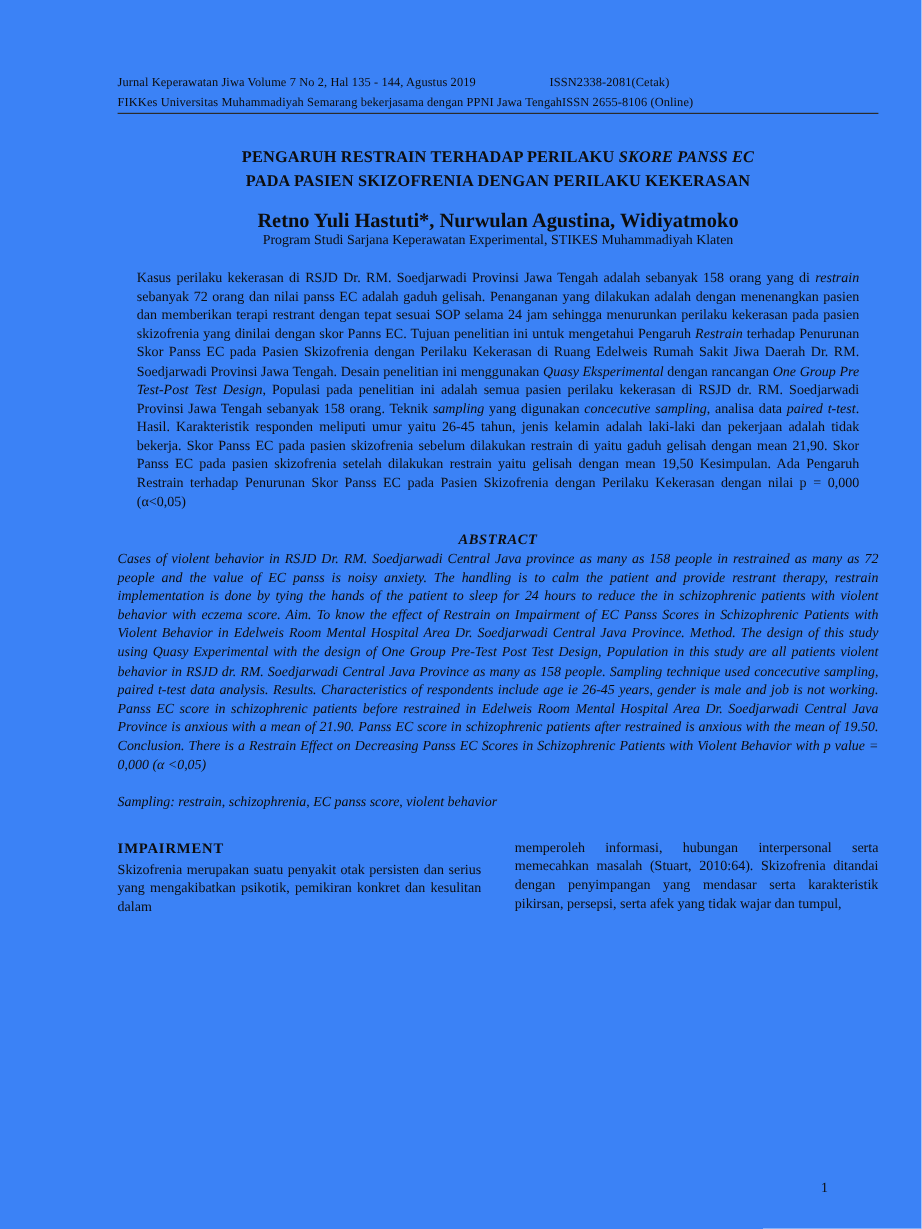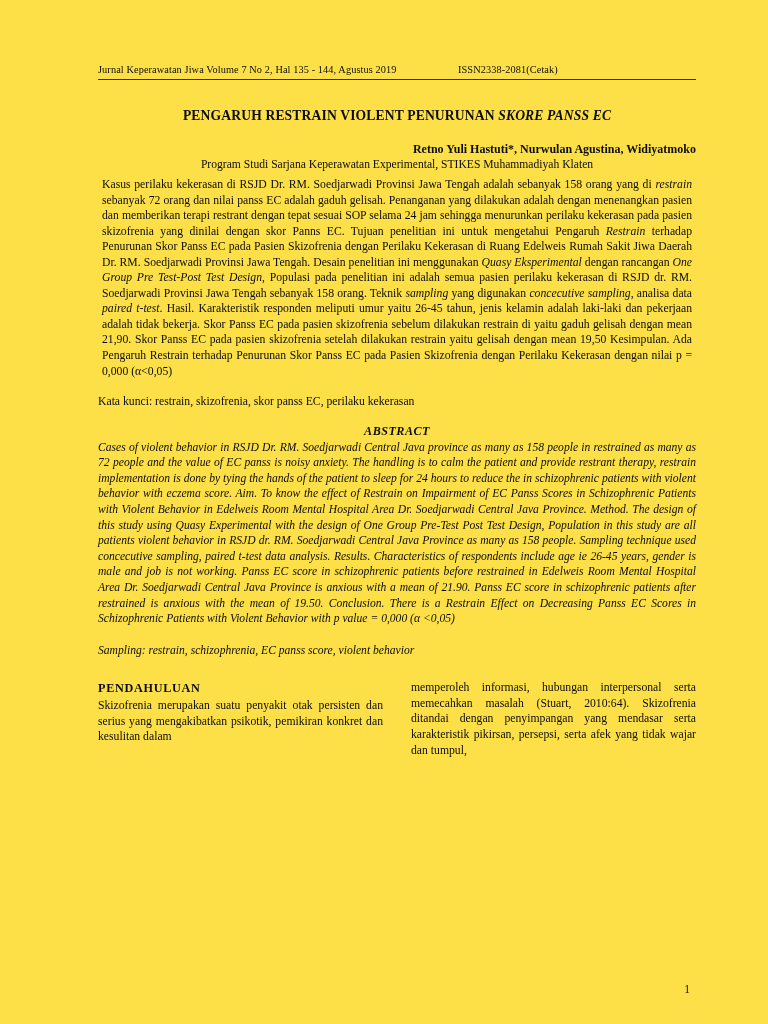--- a/index.html
+++ b/index.html
@@ -14,23 +14,23 @@
     font-family: "Liberation Serif", "DejaVu Serif", serif;
     color: #0d0d0d;
     overflow: hidden;
     position: relative;
   }
   .page {
     position: absolute;
     left: 0; top: 0;
     width: 768px;
     height: 1024px;
-    background: #fde047;
+    background: #3b82f6;
     box-sizing: border-box;
-    padding: 62px 72px 0 98px;
+    padding: 62px 36px 0 98px;
   }
 
   
   .runhead {
     font-size: 10.3px;
     line-height: 15.5px;
     letter-spacing: 0.1px;
   }
   .runhead-row {
     display: flex;
@@ -51,25 +51,24 @@
   }
   .art-title {
     font-size: 13.6px;
     font-weight: bold;
     line-height: 19.5px;
     letter-spacing: 0.15px;
   }
   .art-title .ital { font-style: italic; }
 
   .authors {
-    font-size: 12px;
+    font-size: 17px;
     font-weight: bold;
     margin-top: 16px;
     line-height: 16px;
-    text-align: right;
   }
   .affil {
     font-size: 11.6px;
     line-height: 16px;
   }
   .email {
     font-size: 11.3px;
     line-height: 16px;
   }
   .email u { text-decoration: underline; }
@@ -83,21 +82,21 @@
     margin-top: 14px;
     margin-bottom: 1px;
   }
   .sec-heading.en { font-style: italic; letter-spacing: 0.5px; }
 
   .abstract-id {
     font-size: 11.7px;
     line-height: 15.55px;
     text-align: justify;
     text-justify: inter-word;
-    margin: 4px;
+    margin: 16px;
   }
 
   .keywords-id {
     font-size: 11.7px;
     line-height: 15.5px;
     margin-top: 15px;
   }
 
   .en-title {
     text-align: center;
@@ -158,42 +157,46 @@
 </head>
 <body>
 
 <div class="page">
 
   <div>
     <div class="runhead runhead-row">
       <span class="runhead-left">Jurnal Keperawatan Jiwa Volume 7 No 2, Hal 135 - 144, Agustus 2019</span>
       <span class="runhead-right">ISSN2338-2081(Cetak)</span>
     </div>
+    <div class="runhead runhead-row">
+      <span class="runhead-left">FIKKes Universitas Muhammadiyah Semarang bekerjasama dengan PPNI Jawa Tengah</span>
+      <span class="runhead-right">ISSN 2655-8106 (Online)</span>
+    </div>
     <div class="runhead-rule"></div>
   </div>
 
   <div class="title-block">
     <div class="art-title">
-      <span>PENGARUH RESTRAIN VIOLENT PENURUNAN </span><span class="ital">SKORE PANSS EC</span><br>
+      <span>PENGARUH RESTRAIN TERHADAP PERILAKU </span><span class="ital">SKORE PANSS EC</span><br>
+      <span>PADA PASIEN SKIZOFRENIA DENGAN PERILAKU KEKERASAN</span>
     </div>
     <div class="authors">Retno Yuli Hastuti*, Nurwulan Agustina, Widiyatmoko</div>
     <div class="affil">Program Studi Sarjana Keperawatan Experimental, STIKES Muhammadiyah  Klaten</div>
   </div>
 
   <p class="abstract-id">Kasus perilaku kekerasan di RSJD Dr. RM. Soedjarwadi Provinsi Jawa Tengah adalah sebanyak 158 orang yang di <i>restrain</i> sebanyak 72 orang dan nilai panss EC adalah gaduh gelisah. Penanganan yang dilakukan adalah dengan menenangkan pasien dan memberikan terapi restrant dengan tepat sesuai SOP selama 24 jam sehingga   menurunkan perilaku kekerasan pada pasien skizofrenia yang dinilai dengan skor Panns EC. Tujuan penelitian ini  untuk mengetahui Pengaruh <i>Restrain</i> terhadap Penurunan Skor Panss EC pada Pasien Skizofrenia dengan Perilaku Kekerasan di Ruang Edelweis Rumah Sakit Jiwa Daerah Dr. RM. Soedjarwadi Provinsi Jawa Tengah. Desain penelitian ini menggunakan <i>Quasy Eksperimental</i> dengan rancangan <i>One Group Pre Test-Post Test Design</i>, Populasi pada penelitian ini adalah semua pasien perilaku kekerasan di RSJD dr. RM. Soedjarwadi Provinsi Jawa Tengah sebanyak 158 orang. Teknik <i>sampling</i> yang digunakan <i>concecutive sampling</i>, analisa data <i>paired t-test</i>. Hasil. Karakteristik responden meliputi umur yaitu 26-45 tahun, jenis kelamin adalah laki-laki dan pekerjaan adalah tidak bekerja. Skor Panss EC pada pasien skizofrenia sebelum dilakukan restrain di yaitu gaduh gelisah dengan mean 21,90. Skor Panss EC pada pasien skizofrenia setelah dilakukan restrain  yaitu gelisah dengan mean 19,50 Kesimpulan. Ada Pengaruh Restrain terhadap Penurunan Skor Panss EC pada Pasien Skizofrenia dengan Perilaku Kekerasan dengan nilai p = 0,000 (α&lt;0,05)</p>
-  <div class="keywords-id">Kata kunci: restrain, skizofrenia, skor panss EC, perilaku kekerasan</div>
 
 
   <div class="sec-heading en">ABSTRACT</div>
   <p class="abstract-en">Cases of violent behavior in RSJD Dr. RM. Soedjarwadi Central Java province as many as 158 people in restrained as many as 72 people and the value of EC panss is noisy anxiety. The handling is to calm the patient and provide restrant therapy, restrain implementation is done by tying the hands of the patient to sleep for 24 hours to reduce the in schizophrenic patients with violent behavior with eczema score. Aim. To know the effect of Restrain on Impairment of EC Panss Scores in Schizophrenic Patients with Violent Behavior in Edelweis Room Mental Hospital Area Dr. Soedjarwadi Central Java Province. Method. The design of this study using Quasy Experimental with the design of One Group Pre-Test Post Test Design, Population in this study are all patients violent behavior in RSJD dr. RM. Soedjarwadi Central Java Province as many as 158 people. Sampling technique used concecutive sampling, paired t-test data analysis. Results. Characteristics of respondents include age ie 26-45 years, gender is male and job is not working. Panss EC score in schizophrenic patients before restrained in Edelweis Room Mental Hospital Area Dr. Soedjarwadi Central Java Province is anxious with a mean of 21.90. Panss EC score in schizophrenic patients after restrained is anxious with the mean of 19.50. Conclusion. There is a Restrain Effect on Decreasing Panss EC Scores in Schizophrenic Patients with Violent Behavior with p value = 0,000 (α &lt;0,05)</p>
   <div class="keywords-en">Sampling: restrain, schizophrenia, EC panss score, violent behavior</div>
 
   <div class="body-cols">
     <div class="col">
-      <div class="col-heading">PENDAHULUAN</div>
+      <div class="col-heading">IMPAIRMENT</div>
       <p class="col-para">Skizofrenia merupakan suatu penyakit otak persisten dan serius yang mengakibatkan psikotik, pemikiran konkret dan kesulitan dalam</p>
     </div>
     <div class="col">
       <p class="col-para">memperoleh informasi, hubungan interpersonal serta memecahkan masalah (Stuart, 2010:64). Skizofrenia ditandai dengan penyimpangan yang mendasar serta karakteristik pikirsan, persepsi, serta afek yang tidak wajar dan tumpul,</p>
     </div>
   </div>
 
   <div class="pagenum">1</div>
 </div>
 

